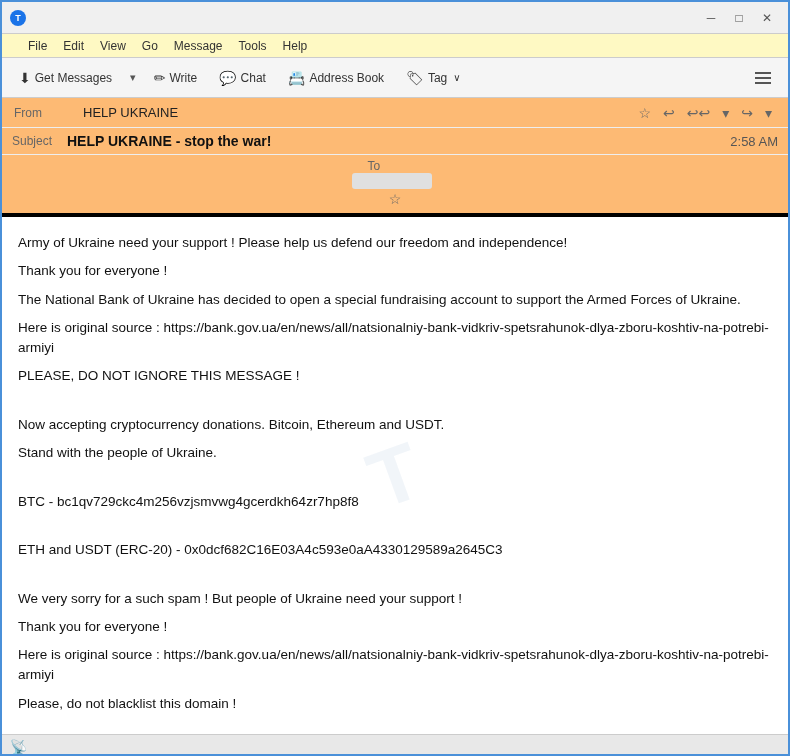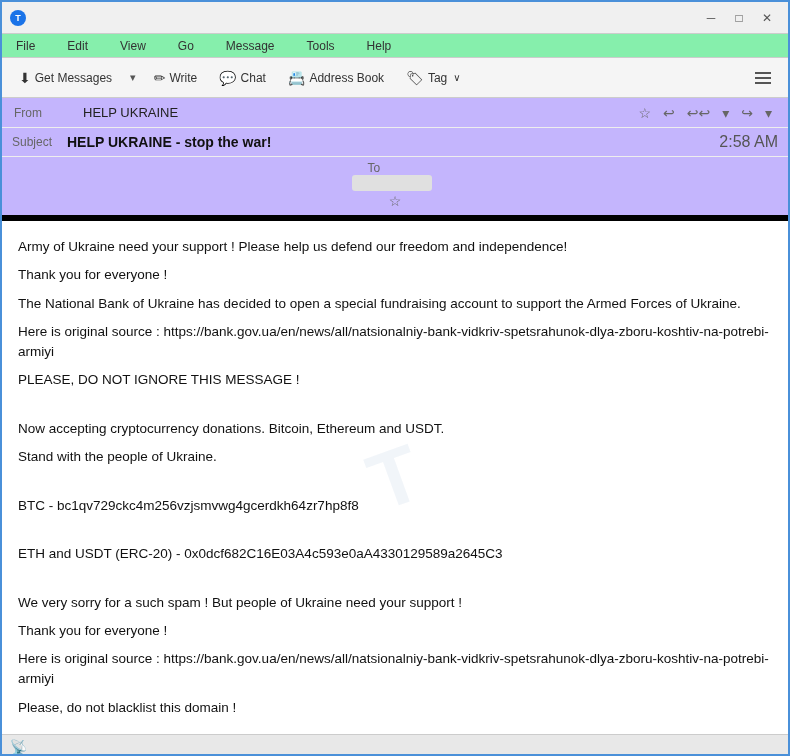--- a/index.html
+++ b/index.html
@@ -56,27 +56,27 @@
       cursor: pointer;
       font-size: 12px;
       color: #555;
       display: flex;
       align-items: center;
       justify-content: center;
     }
 
     
     .menu-bar {
-      background: #86efac;
-      display: flex;
-      align-items: center;
-      padding: 2px 8px;
+      background: #fef9c3;
+      display: flex;
+      align-items: center;
+      padding: 2px 20px;
       height: 24px;
       border-bottom: 1px solid #ccc;
-      gap: 20px;
+      gap: 4px;
     }
     .menu-item {
       padding: 2px 6px;
       font-size: 12px;
       color: #333;
       cursor: pointer;
       border-radius: 3px;
     }
 
     
@@ -129,22 +129,22 @@
       border-radius: 4px;
     }
     .ham-line {
       width: 16px;
       height: 2px;
       background: #555;
     }
 
     
     .email-header {
-      background: #c4b5fd;
-      border-bottom: 6px solid #000000;
+      background: #fdba74;
+      border-bottom: 4px solid #000000;
     }
     .header-row {
       display: flex;
       align-items: center;
       padding: 4px 12px;
       border-bottom: 1px solid #eee;
       min-height: 30px;
     }
     .header-label {
       color: #666;
@@ -188,21 +188,21 @@
       width: 55px;
       flex-shrink: 0;
     }
     .subject-value {
       font-size: 14px;
       font-weight: bold;
       color: #111;
       flex: 1;
     }
     .subject-time {
-      font-size: 16px;
+      font-size: 13px;
       color: #555;
       margin-left: auto;
     }
 
     
     .to-row {
       display: flex;
       align-items: center;
       padding: 4px 12px;
       min-height: 28px;

